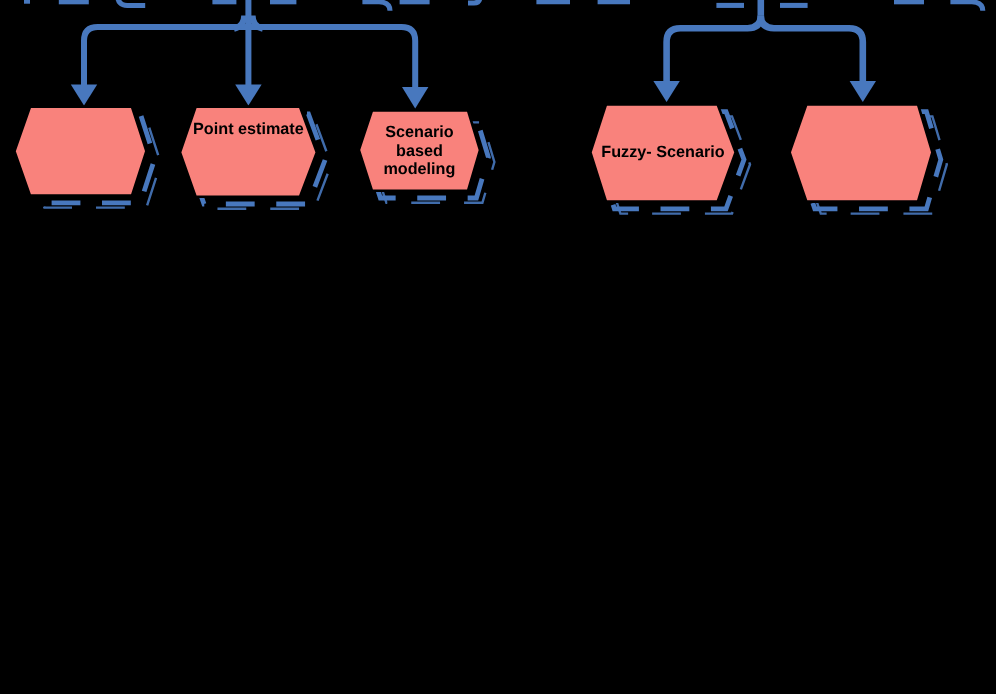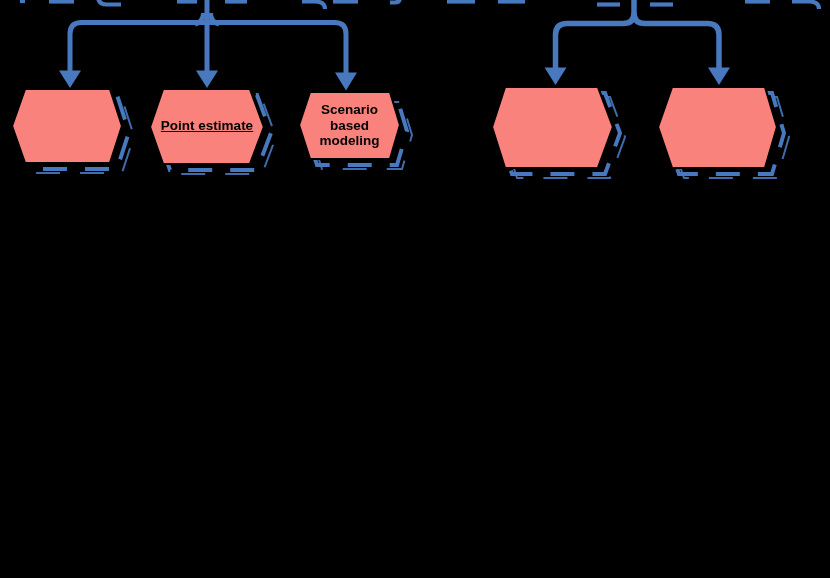--- a/index.html
+++ b/index.html
@@ -77,21 +77,22 @@
     <g fill="#F9827C" stroke="#000000" stroke-width="2.2" stroke-linejoin="round">
       <polygon points="12,126 25,89 110,89 122,126 110,163 25,163"></polygon>
       <polygon points="150,127 163,89 250,89 264,127 250,164 163,164"></polygon>
       <polygon points="299,125 310,92 390,92 400,125 390,159 310,159"></polygon>
       <polygon points="492,127 505,87 598,87 613,127 598,168 505,168"></polygon>
       <polygon points="658,127 672,87 765,87 777,127 765,168 672,168"></polygon>
     </g>
   </svg>
 
 
-  <div class="node-label" style="left:150px;top:118px;width:114px;text-decoration:underline;">Point estimate</div>
+  <div class="node-label" style="left:150px;top:100px;width:114px;">Point estimate</div>
 
   <div class="node-label three-line" style="left:299px;top:102px;width:101px;">Scenario
 based
 modeling</div>
 
+  <div class="node-label" style="left:492px;top:119px;width:121px;">Fuzzy- Scenario</div>
 
 
 </div>
 
 </body></html>

